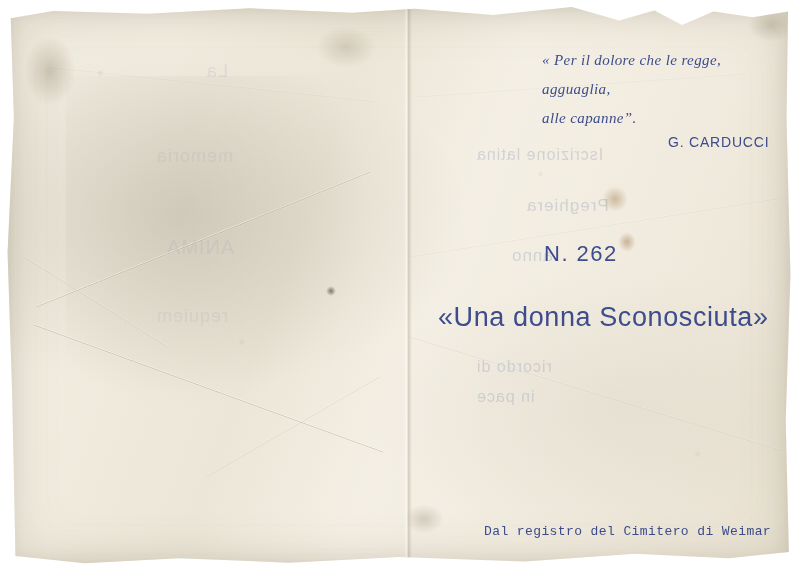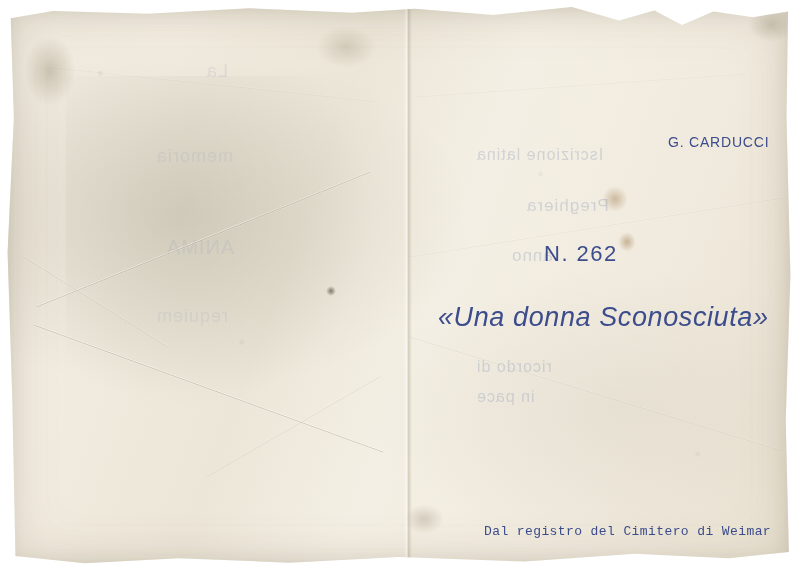--- a/index.html
+++ b/index.html
@@ -153,21 +153,20 @@
   }
 
   .record-title {
     position: absolute;
     left: 432px;
     top: 296px;
     font-family: "Liberation Sans", sans-serif;
     font-size: 27px;
     letter-spacing: .6px;
     color: #3c4c8c;
-    font-style: italic;
   }
 
   .footer-line {
     position: absolute;
     left: 478px;
     top: 518px;
     font-family: Liberation Mono, monospace;
     font-size: 13px;
     letter-spacing: .4px;
     color: #3c4c8c;
@@ -228,20 +227,25 @@
     <div class="showthrough st-left2">memoria</div>
     <div class="showthrough st-left3">ANIMA</div>
     <div class="showthrough st-left4">requiem</div>
 
     <div class="showthrough st1">Iscrizione latina</div>
     <div class="showthrough st2">Preghiera</div>
     <div class="showthrough st3">anno</div>
     <div class="showthrough st4">ricordo di</div>
     <div class="showthrough st5">in pace</div>
 
+    <div class="ink quote-block">
+      <span class="q-line">« Per il dolore che le regge,</span>
+      <span class="q-line">agguaglia,</span>
+      <span class="q-line">alle  capanne”.</span>
+    </div>
     <div class="quote-author">G. CARDUCCI</div>
 
     <div class="record-number">N.  262</div>
     <div class="record-title">«Una donna Sconosciuta»</div>
     <div class="footer-line">Dal registro del Cimitero di Weimar</div>
 
     <div class="crease c1"></div>
     <div class="crease c2"></div>
     <div class="crease c3"></div>
     <div class="crease c4"></div>

